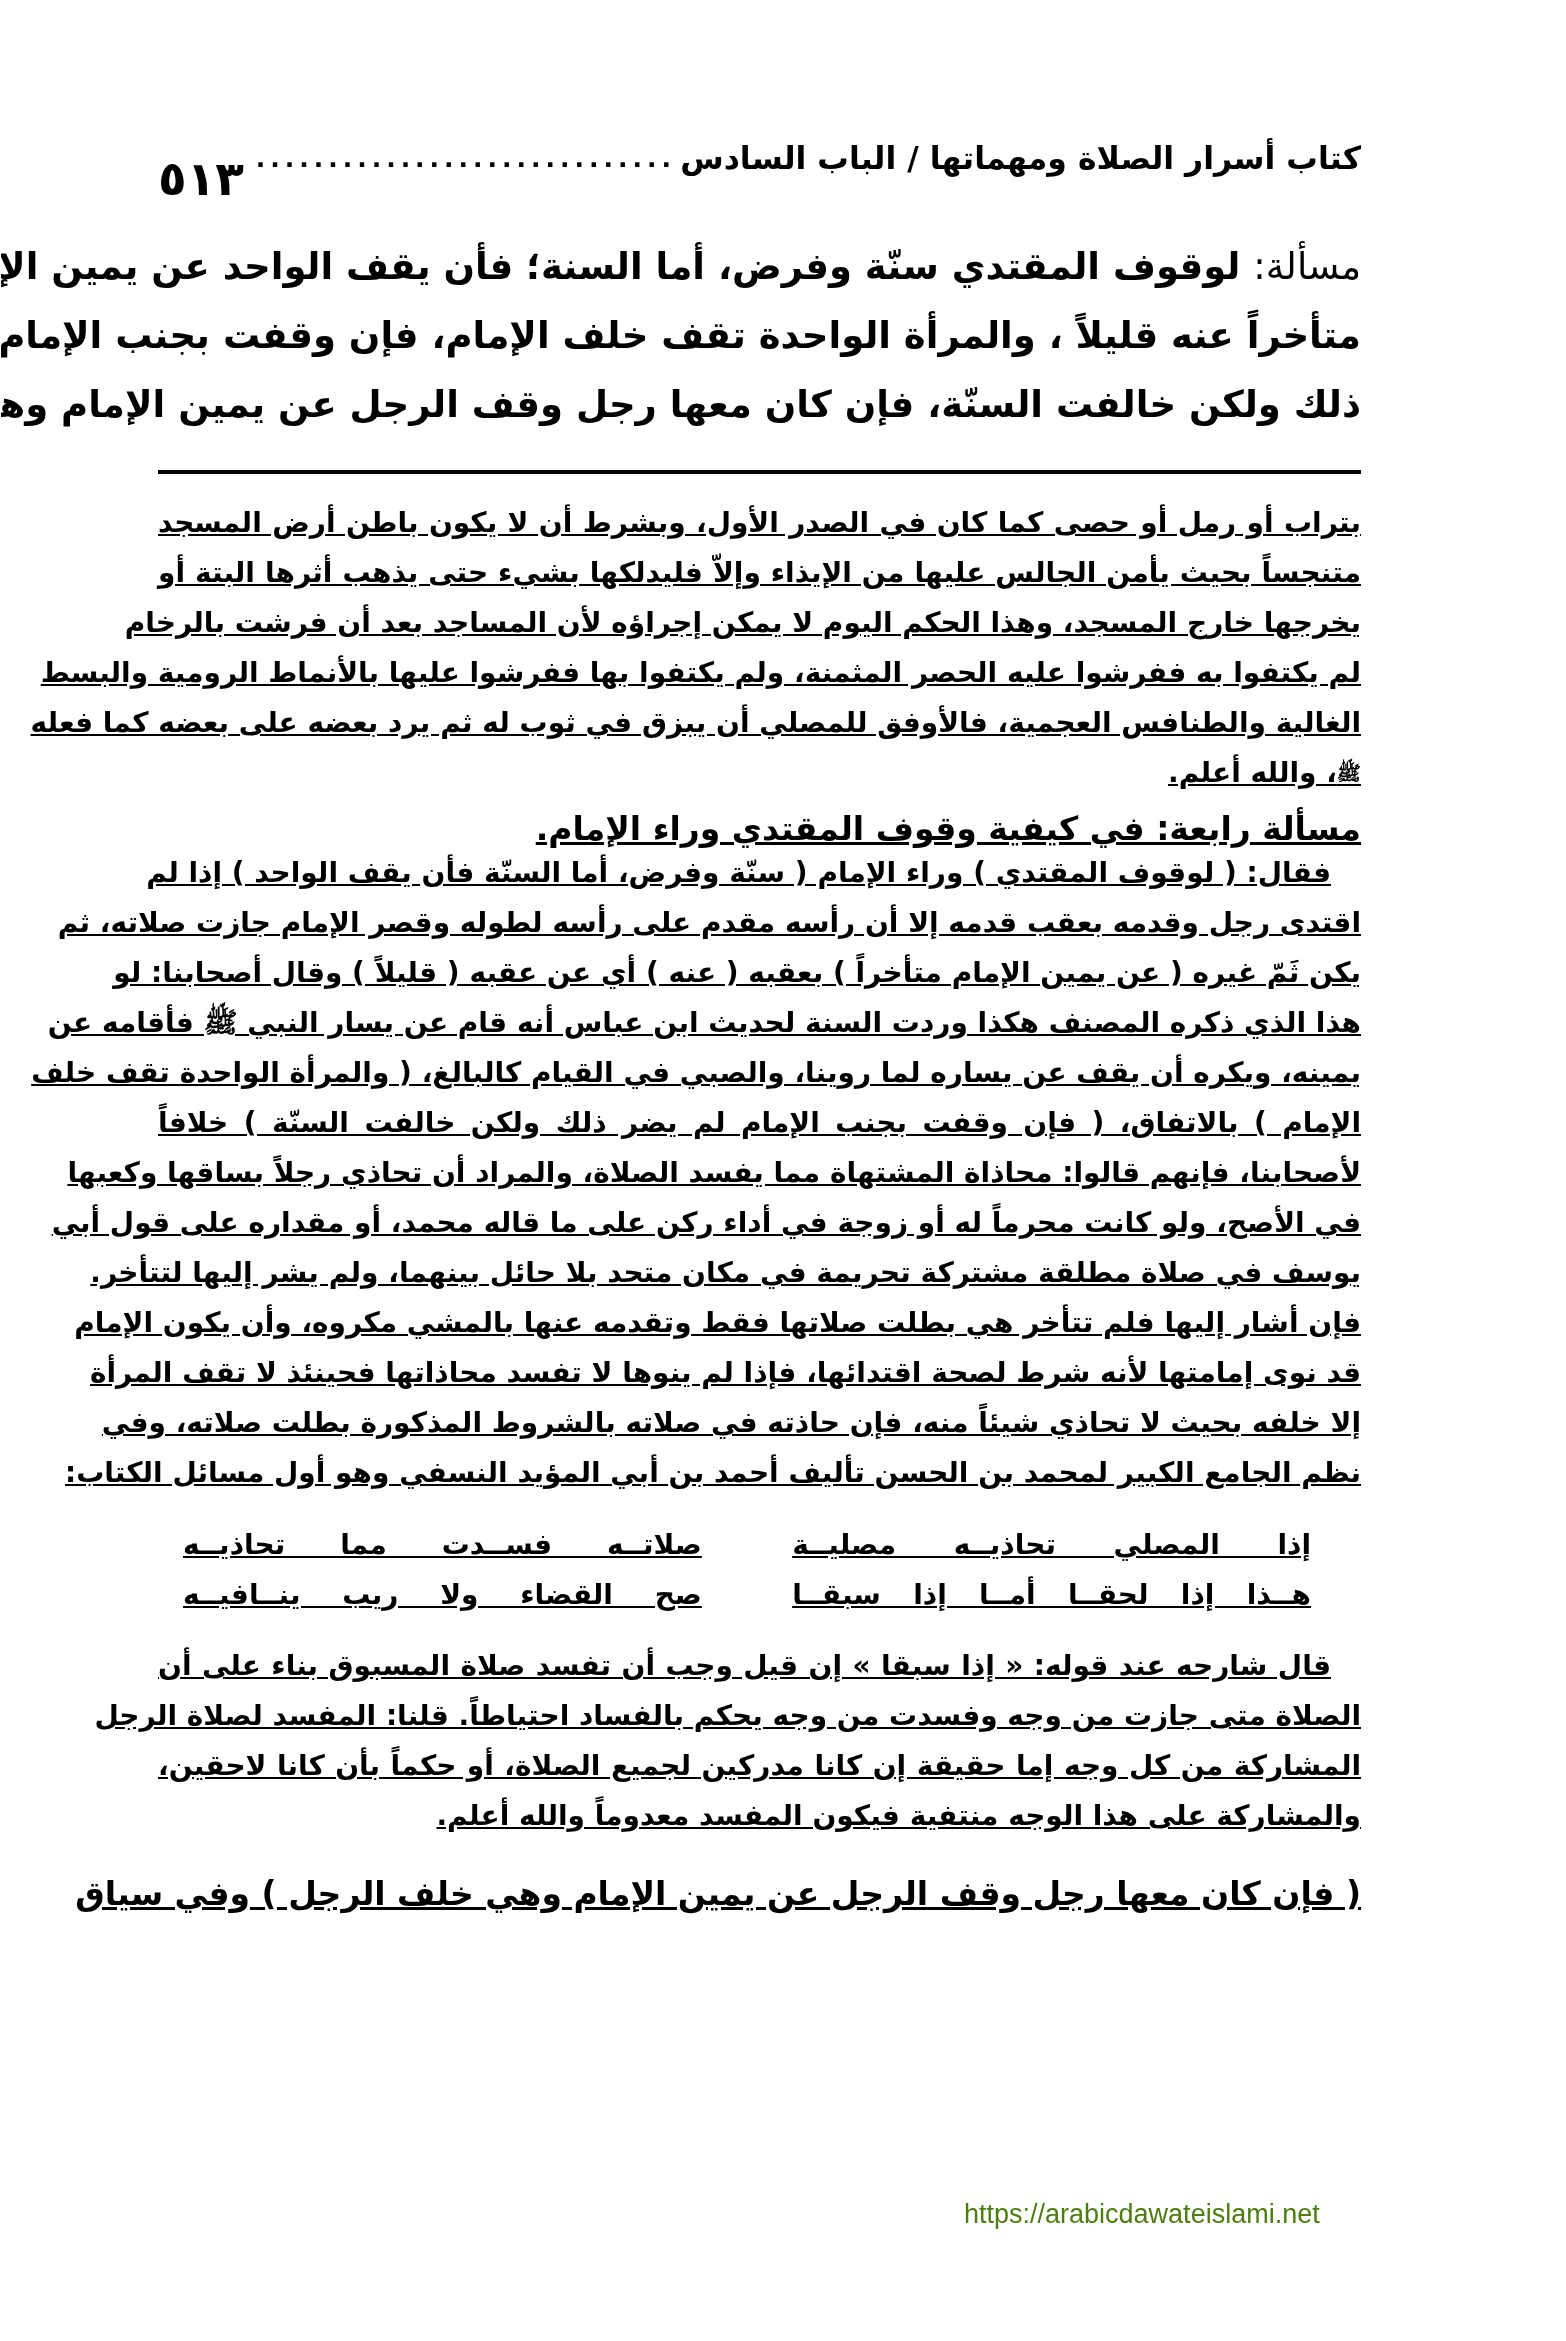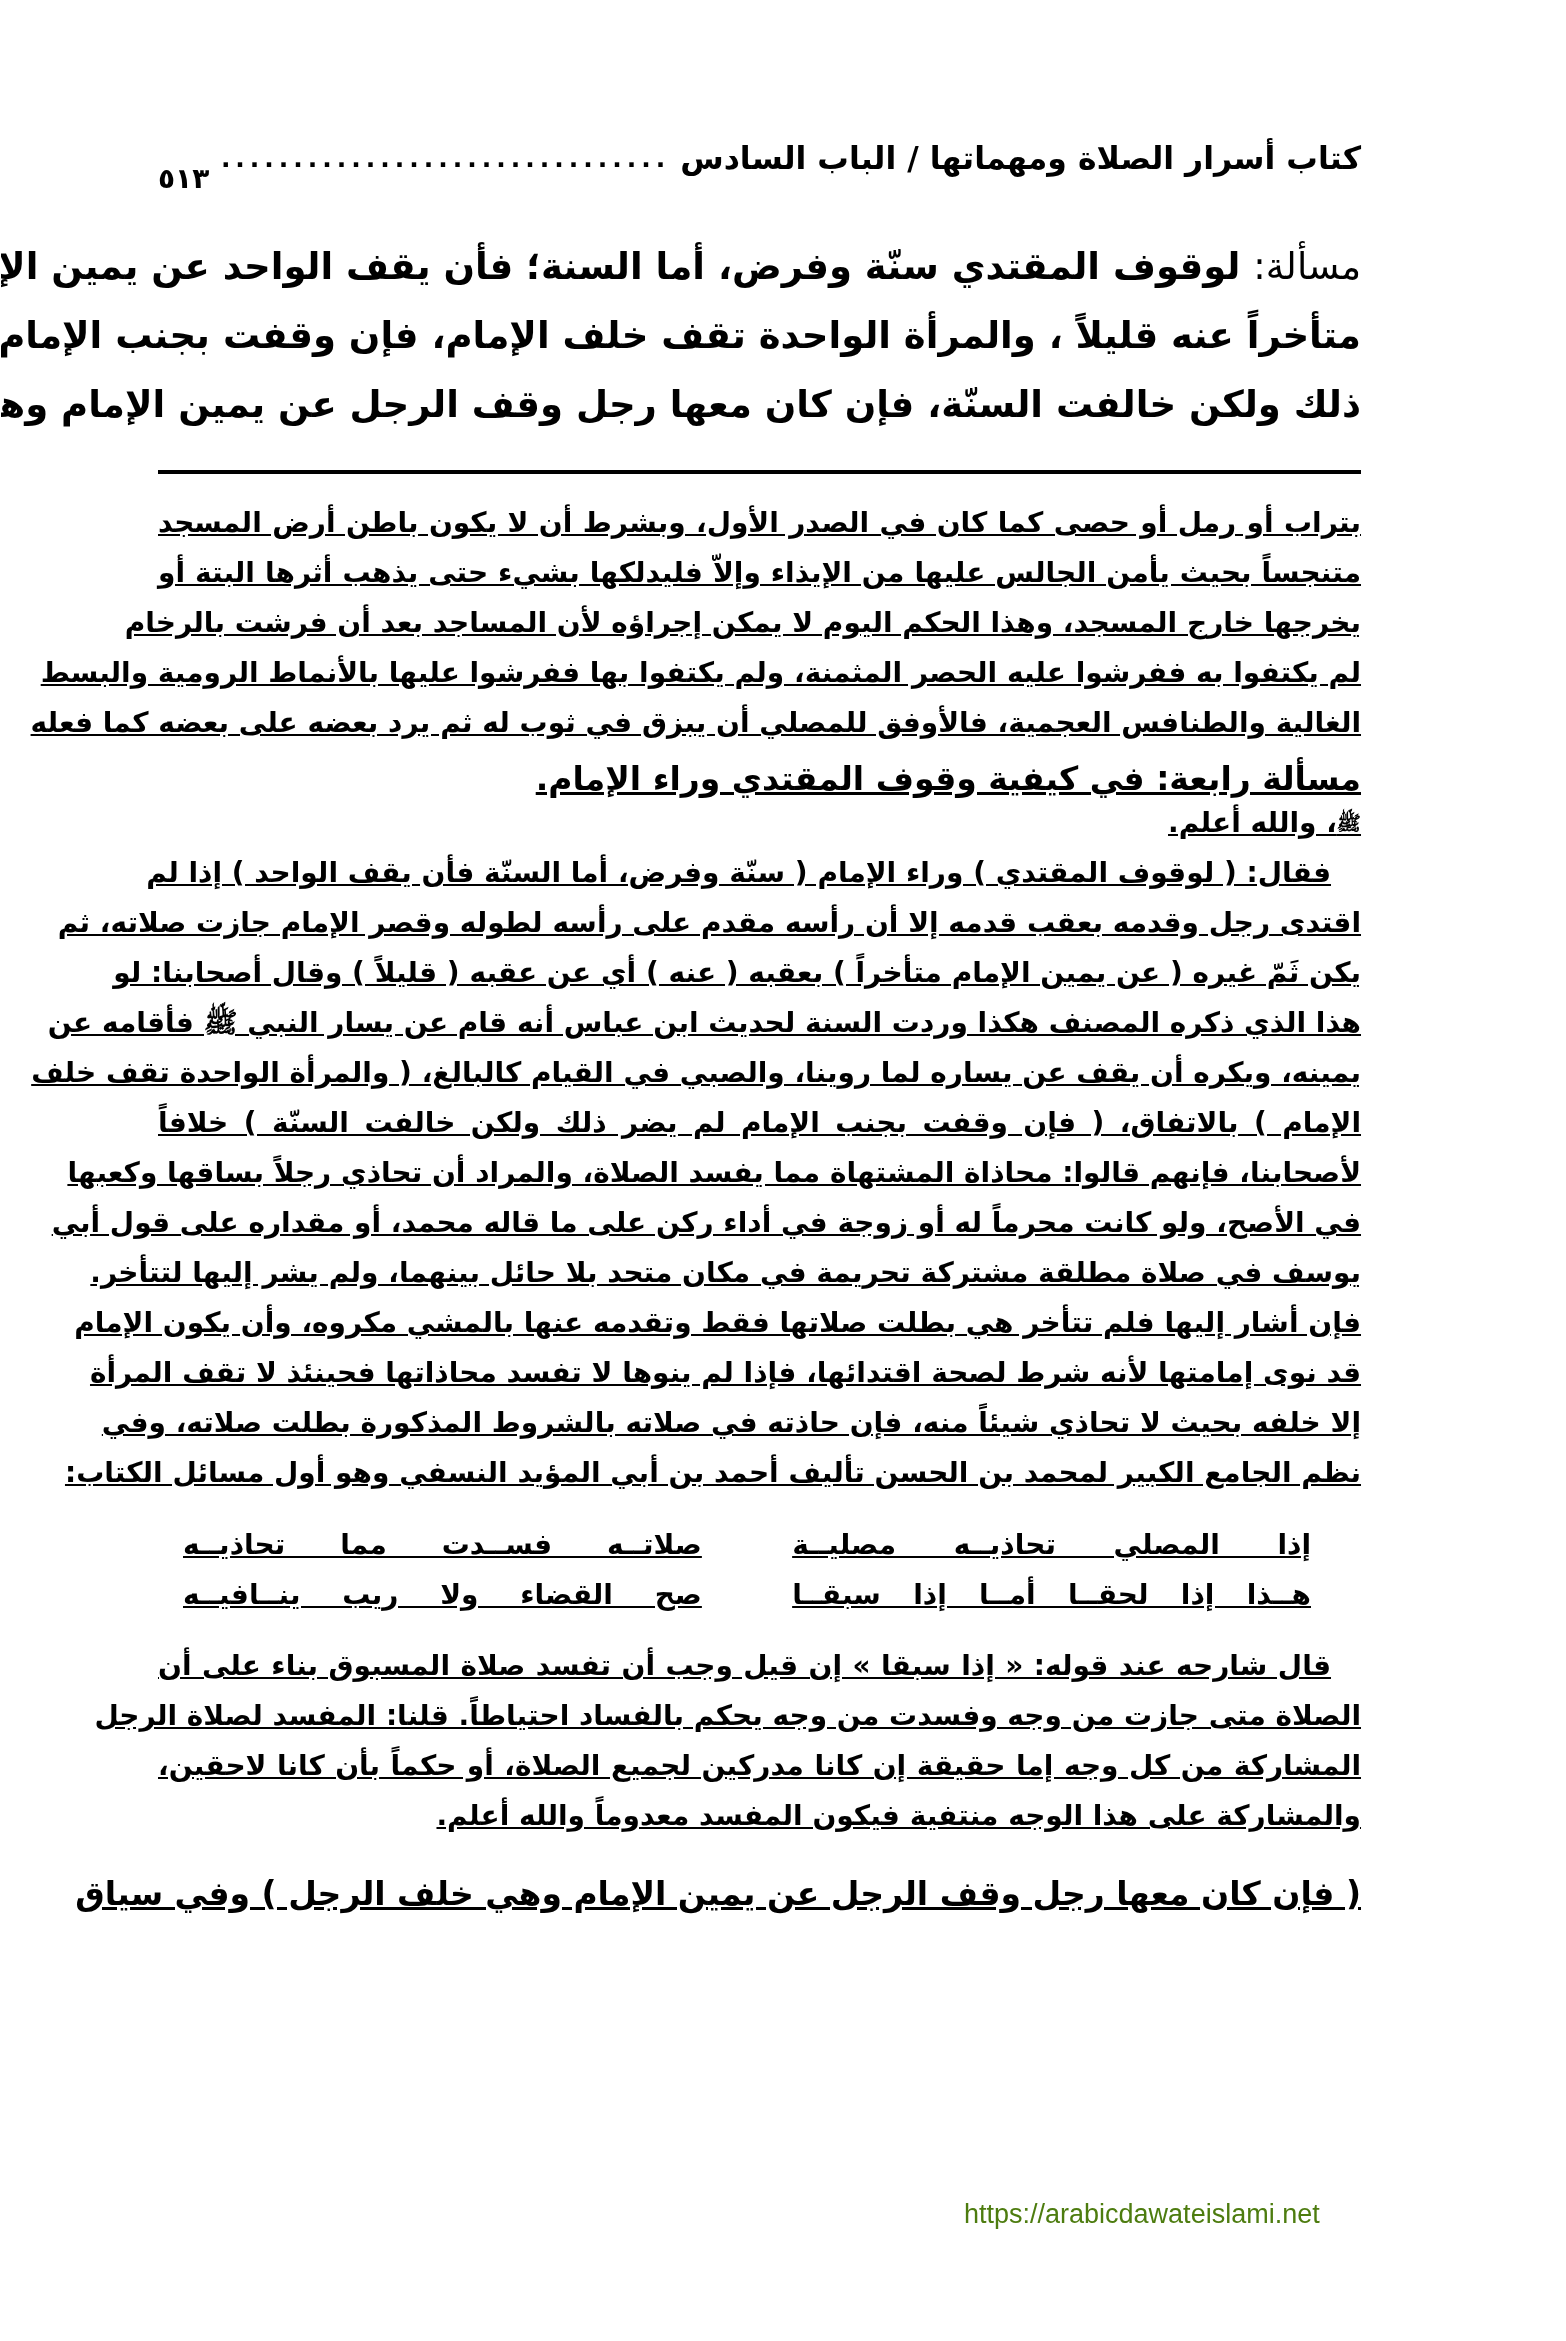--- a/index.html
+++ b/index.html
@@ -4,21 +4,21 @@
   <style>
     html, body { margin: 0; padding: 0; background: #ffffff; }
     body { width: 1567px; height: 2342px; position: relative; overflow: hidden;
            font-family: "DejaVu Sans", sans-serif; color: #000; }
     .page { position: absolute; left: 158px; top: 0; width: 1203px; height: 2342px; }
     .running-head { position: absolute; top: 133px; left: 0; right: 0; height: 50px;
                     display: flex; flex-direction: row; align-items: center; font-weight: bold; font-size: 31.5px; }
     .running-title { white-space: nowrap; }
     .running-dots { flex: 1; overflow: hidden; white-space: nowrap; letter-spacing: 5px; font-size: 25px;
                     margin: 0 11.6px; color: #000; direction: ltr; text-align: right; }
-    .page-number { font-size: 28px; white-space: nowrap; margin-top: 40px; }
+    .page-number { font-size: 47px; white-space: nowrap; margin-top: 40px; }
 
     .matn { position: absolute; top: 232px; left: 0; right: 0; font-size: 37px; font-weight: bold;
             line-height: 69px; text-align: justify; text-align-last: justify; }
     .matn .line { display: block; height: 69px; white-space: nowrap; text-align-last: justify; }
     .matn .label { font-weight: normal; }
 
     .rule { position: absolute; top: 470px; left: 0; width: 1203px; height: 4.1px; background: #000; }
 
     .sharh { position: absolute; top: 498px; left: 0; right: 0; font-size: 28px; font-weight: bold; line-height: 50px; text-decoration: underline; }
     .sharh .line { display: block; height: 50px; white-space: nowrap; text-align: justify; text-align-last: justify; }
@@ -54,23 +54,23 @@
   </div>
 
   <div class="rule"></div>
 
   <div class="sharh">
     <span class="line">بتراب أو رمل أو حصى كما كان في الصدر الأول، وبشرط أن لا يكون باطن أرض المسجد</span>
     <span class="line">متنجساً بحيث يأمن الجالس عليها من الإيذاء وإلاّ فليدلكها بشيء حتى يذهب أثرها البتة أو</span>
     <span class="line">يخرجها خارج المسجد، وهذا الحكم اليوم لا يمكن إجراؤه لأن المساجد بعد أن فرشت بالرخام</span>
     <span class="line">لم يكتفوا به ففرشوا عليه الحصر المثمنة، ولم يكتفوا بها ففرشوا عليها بالأنماط الرومية والبسط</span>
     <span class="line">الغالية والطنافس العجمية، فالأوفق للمصلي أن يبزق في ثوب له ثم يرد بعضه على بعضه كما فعله</span>
+    <span class="line short"><span class="saw">ﷺ</span><span>، والله أعلم.</span></span>
+
     <span class="line short big">مسألة رابعة: في كيفية وقوف المقتدي وراء الإمام.</span>
-
-    <span class="line short"><span class="saw">ﷺ</span><span>، والله أعلم.</span></span>
 
     <span class="line indent">فقال: ( لوقوف المقتدي ) وراء الإمام ( سنّة وفرض، أما السنّة فأن يقف الواحد ) إذا لم</span>
     <span class="line">اقتدى رجل وقدمه بعقب قدمه إلا أن رأسه مقدم على رأسه لطوله وقصر الإمام جازت صلاته، ثم</span>
     <span class="line">يكن ثَمّ غيره ( عن يمين الإمام متأخراً ) بعقبه ( عنه ) أي عن عقبه ( قليلاً ) وقال أصحابنا: لو</span>
     <span class="line">هذا الذي ذكره المصنف هكذا وردت السنة لحديث ابن عباس أنه قام عن يسار النبي ﷺ فأقامه عن</span>
     <span class="line">يمينه، ويكره أن يقف عن يساره لما روينا، والصبي في القيام كالبالغ، ( والمرأة الواحدة تقف خلف</span>
     <span class="line">الإمام ) بالاتفاق، ( فإن وقفت بجنب الإمام لم يضر ذلك ولكن خالفت السنّة ) خلافاً</span>
     <span class="line">لأصحابنا، فإنهم قالوا: محاذاة المشتهاة مما يفسد الصلاة، والمراد أن تحاذي رجلاً بساقها وكعبها</span>
     <span class="line">في الأصح، ولو كانت محرماً له أو زوجة في أداء ركن على ما قاله محمد، أو مقداره على قول أبي</span>
     <span class="line">يوسف في صلاة مطلقة مشتركة تحريمة في مكان متحد بلا حائل بينهما، ولم يشر إليها لتتأخر.</span>

